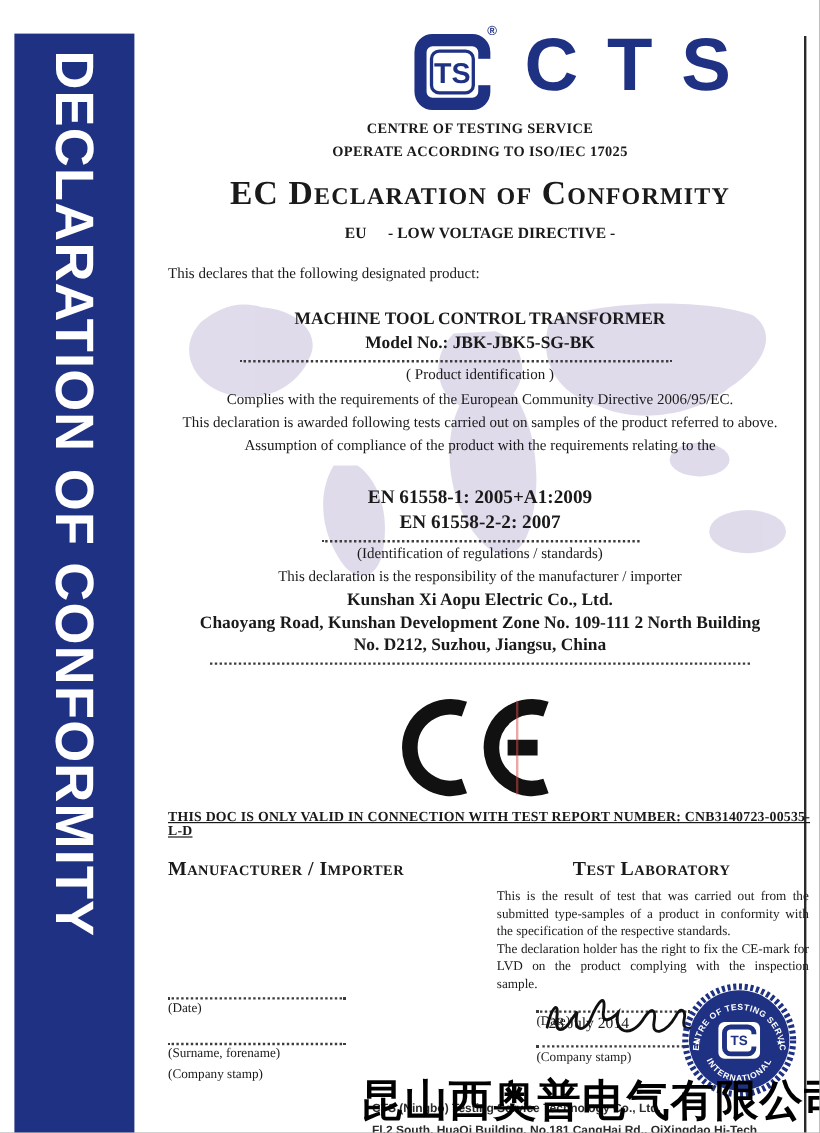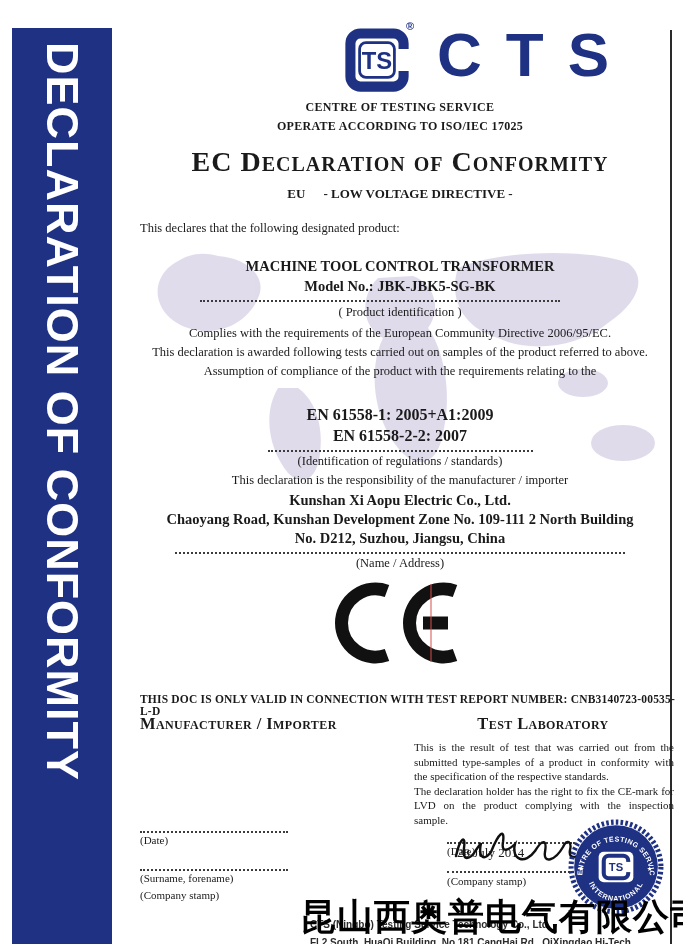--- a/index.html
+++ b/index.html
@@ -46,21 +46,21 @@
 
   .cblock { left:130px; width:540px; text-align:center; }
   .bold14 { font-weight:bold; font-size:14.5px; }
   .body12 { font-size:12.5px; }
   .dotted { border-top:2px dotted #3c3c3c; height:0; }
 
   .en { font-weight:bold; font-size:16px; }
 
   .ce-artifact { position:absolute; left:430px; top:584px; width:2px; height:78px; background:rgba(216,78,78,0.5); z-index:2; }
 
-  .validity { position:absolute; left:140px; top:693px; font-weight:bold; font-size:11.5px; letter-spacing:0.2px; z-index:1; }
+  .validity { position:absolute; left:140px; top:675px; font-weight:bold; font-size:11.5px; letter-spacing:0.2px; z-index:1;text-decoration:underline; }
 
   .sec-head { font-variant:small-caps; font-weight:bold; font-size:16.5px; letter-spacing:0.4px; }
   .mfr-head { position:absolute; left:140px; top:714px; }
   .lab-head { position:absolute; left:413px; top:714px; width:260px; text-align:center; }
 
   .lab-text { position:absolute; left:414px; top:740px; width:260px; font-size:11px; line-height:1.32; text-align:justify; }
   .lab-text p { margin:0; }
 
   .small-label { font-size:11px; }
   .date-value { position:absolute; left:457px; top:845px; font-size:13px; }
@@ -130,21 +130,20 @@
   <div class="z cblock en" style="top:406px;">EN 61558-1: 2005+A1:2009</div>
   <div class="z cblock en" style="top:427px;text-align:center;">EN 61558-2-2: 2007</div>
   <div class="z dotted" style="left:268px; top:450px; width:265px;"></div>
   <div class="z cblock body12" style="top:454px;">(Identification of regulations / standards)</div>
   <div class="z cblock body12" style="top:473px;">This declaration is the responsibility of the manufacturer / importer</div>
 
   <div class="z cblock bold14" style="top:492px;">Kunshan Xi Aopu Electric Co., Ltd.</div>
   <div class="z cblock bold14" style="top:511px;">Chaoyang Road, Kunshan Development Zone No. 109-111 2 North Building</div>
   <div class="z cblock bold14" style="top:530px;">No. D212, Suzhou, Jiangsu, China</div>
   <div class="z dotted" style="left:175px; top:552px; width:450px;"></div>
-  <div class="z cblock body12" style="top:556px;">(Name / Address)</div>
 
   <svg class="z" style="left:322px; top:580px;" width="150" height="86" viewBox="0 0 150 86" role="img" aria-label="CE">
     <g stroke="#111" stroke-width="13" fill="none">
       <path d="M 65,11 A 34,34 0 1 0 65,75"></path>
       <path d="M 133,11 A 34,34 0 1 0 133,75"></path>
       <line x1="101" y1="43" x2="126" y2="43"></line>
     </g>
   </svg>
   <div class="ce-artifact"></div>
 

